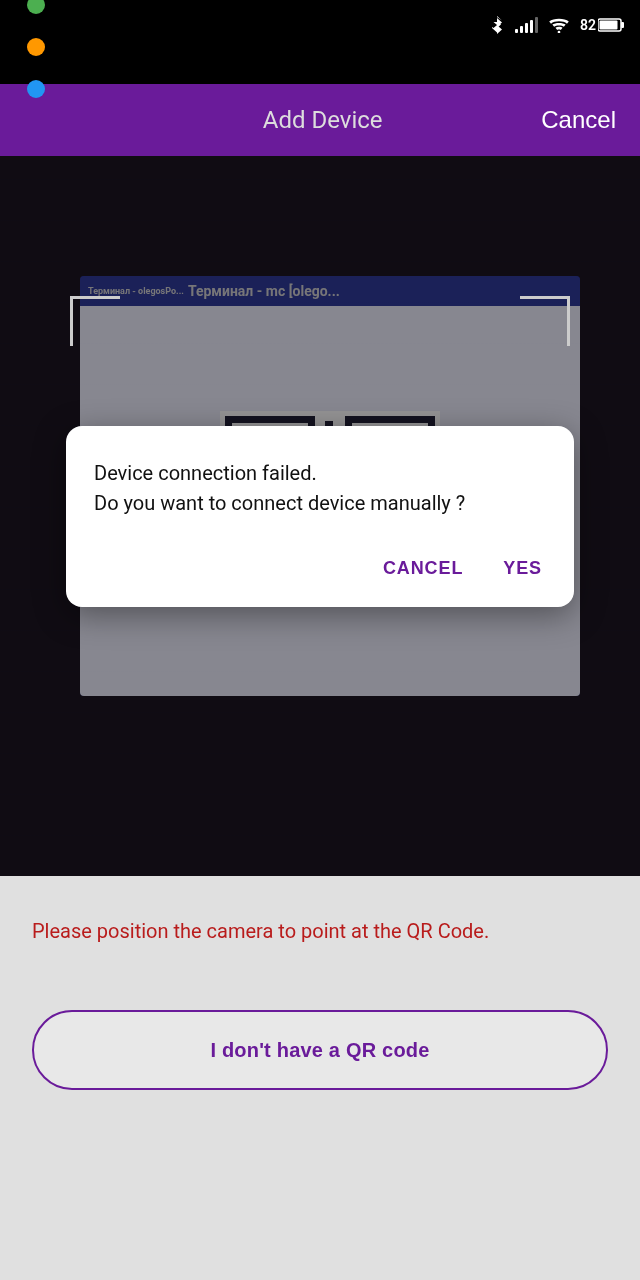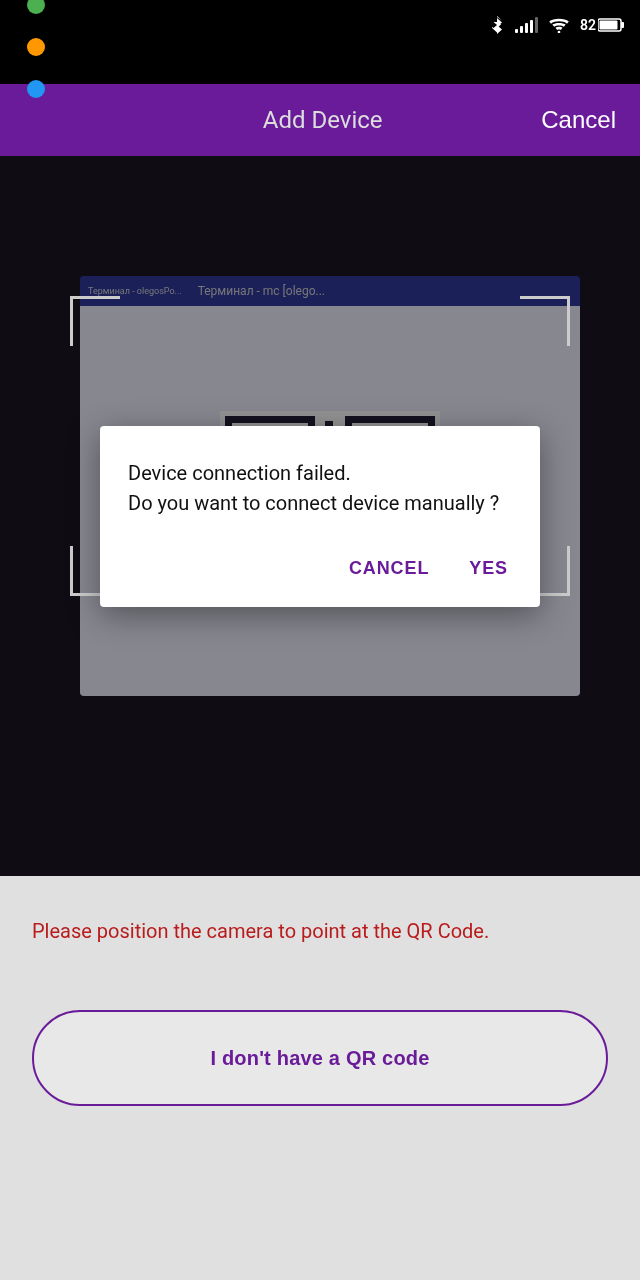--- a/index.html
+++ b/index.html
@@ -97,20 +97,21 @@
     }
     .bg-monitor-bar {
       background: #283593;
       height: 30px;
       display: flex;
       align-items: center;
       padding: 0 8px;
       gap: 4px;
       font-size: 10px;
       color: #aaa;
+      font-weight: bold;
     }
     .bg-monitor-content {
       background: #e8eaf6;
       height: calc(100% - 30px);
       display: flex;
       align-items: center;
       justify-content: center;
       padding: 20px;
     }
 
@@ -139,22 +140,22 @@
     .dialog-overlay {
       position: absolute;
       top: 0; left: 0; right: 0; bottom: 0;
       background: rgba(0,0,0,0.2);
       display: flex;
       align-items: center;
       justify-content: center;
     }
     .dialog {
       background: #fff;
-      border-radius: 4px;
-      width: 440px;
+      border-radius: 16px;
+      width: 508px;
       padding: 32px 28px 20px 28px;
       box-shadow: 0 8px 32px rgba(0,0,0,0.4);
     }
     .dialog-message {
       font-size: 20px;
       color: #111;
       line-height: 1.5;
       margin-bottom: 32px;
     }
     .dialog-actions {
@@ -190,21 +191,21 @@
       color: #111;
     }
     .looking-desc {
       font-size: 20px;
       color: #b91c1c;
       line-height: 1.5;
     }
     .no-qr-btn {
       margin-top: 40px;
       width: 100%;
-      height: 96px;
+      height: 80px;
       border: 2px solid #6a1b9a;
       border-radius: 50px;
       background: #e8e8e8;
       color: #6a1b9a;
       font-size: 20px;
       font-weight: 700;
       cursor: pointer;
       letter-spacing: 0.01em;
     }
 
@@ -262,21 +263,21 @@
   <button class="nav-cancel">Cancel</button>
 </div>
 
 <div class="camera-area">
 
   <div class="camera-bg"></div>
 
   <div class="bg-monitor">
     <div class="bg-monitor-bar">
       <span style="font-size:9px;color:#ccc;">Терминал - olegosPo...</span>
-      <span style="font-size:12px;color:#ccc;margin-left:12px;">Терминал - mc [olego...</span>
+      <span style="font-size:14px;color:#ccc;">Терминал - mc [olego...</span>
     </div>
     <div class="bg-monitor-content">
 
       <svg width="240" height="200" viewBox="0 0 240 200">
 
         <rect x="10" y="10" width="220" height="180" fill="white"></rect>
 
         <rect x="15" y="15" width="90" height="90" fill="#1a1a2e"></rect>
         <rect x="22" y="22" width="76" height="76" fill="white"></rect>
         <rect x="30" y="30" width="60" height="60" fill="#1a1a2e"></rect>

